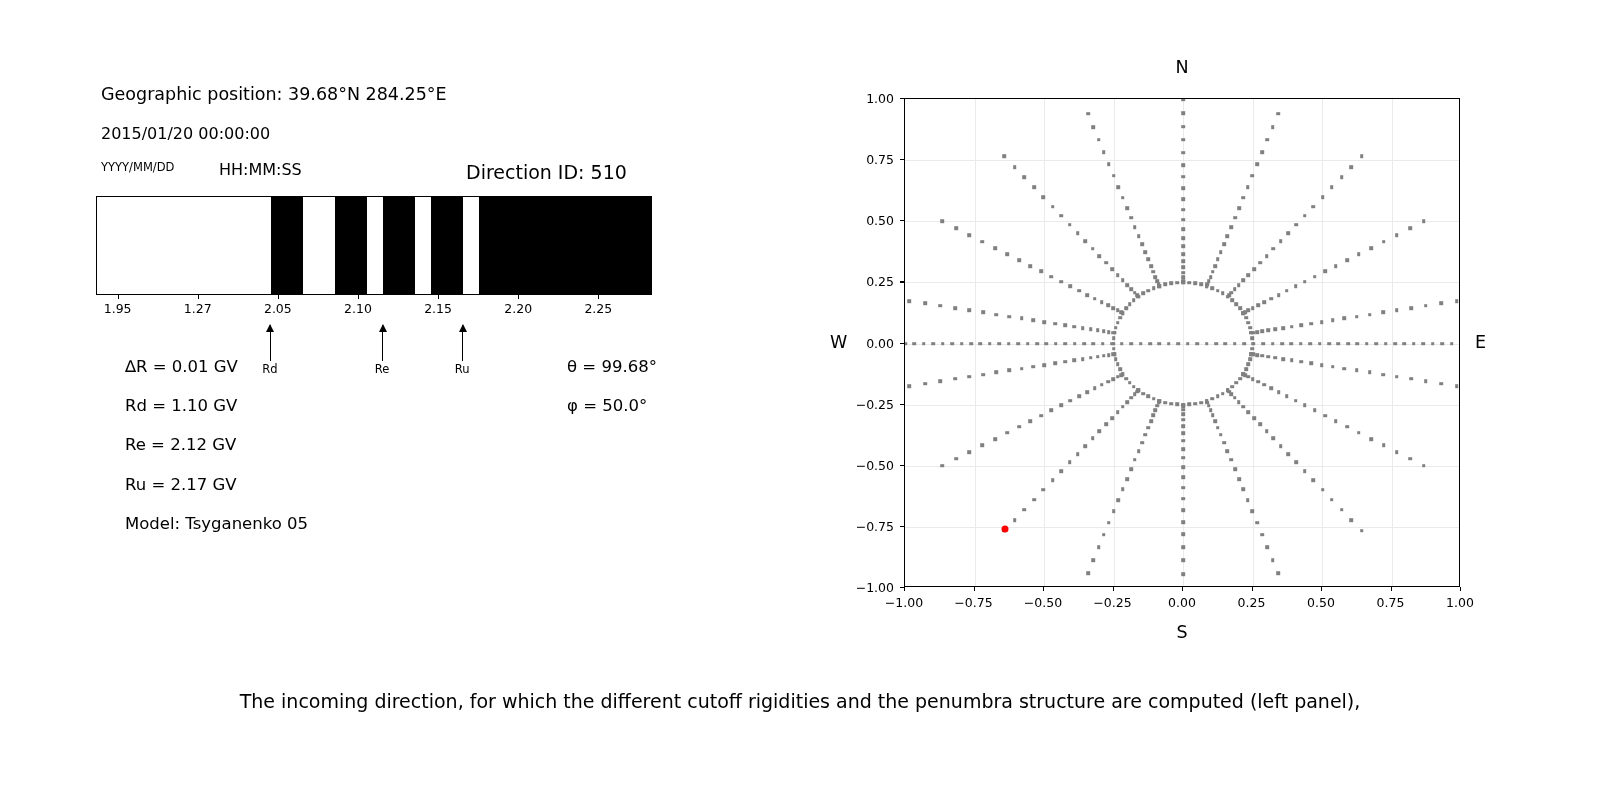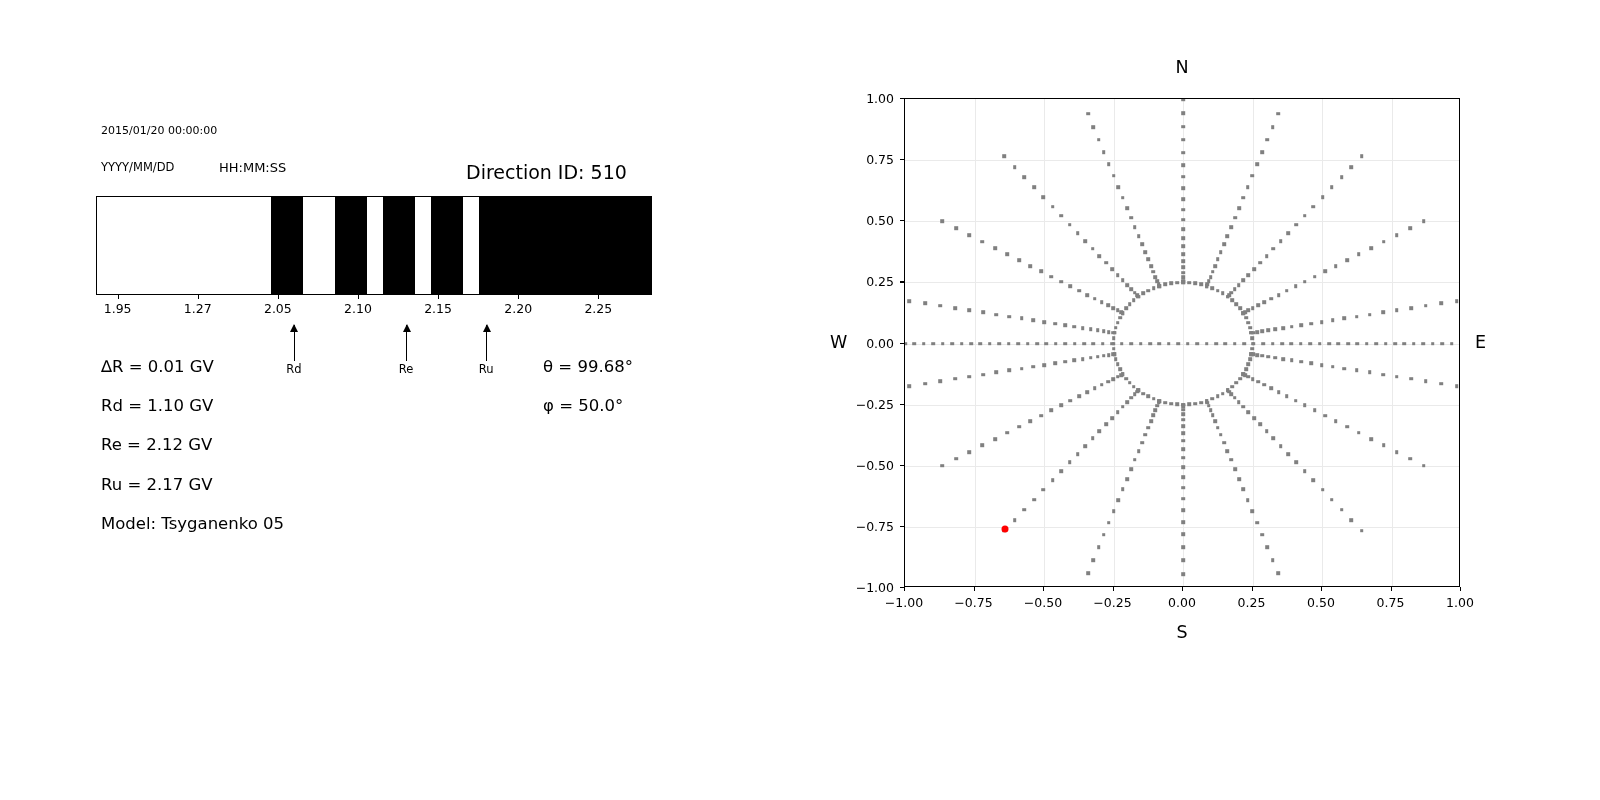--- a/index.html
+++ b/index.html
@@ -25,23 +25,23 @@
   
   #left-panel {
     position: absolute;
     left: 0; top: 0;
     width: 760px;
     height: 660px;
   }
   .txt { position: absolute; white-space: nowrap; }
 
   #geo-position  { left: 101px; top: 84px;  font-size: 17.5px; }
-  #datetime      { left: 101px; top: 124px; font-size: 11px; }
+  #datetime      { left: 101px; top: 124px; font-size: 16px; }
   #fmt-date      { left: 101px; top: 160px; font-size: 11.5px; }
-  #fmt-time      { left: 219px; top: 160px; font-size: 13px; }
+  #fmt-time      { left: 219px; top: 160px; font-size: 16px; }
   #direction-id  { left: 466px; top: 161px; font-size: 19px; }
 
   
   #penumbra-axes {
     position: absolute;
     left: 96px;
     top: 196px;
     width: 556px;
     height: 99px;
     border: 1.1px solid #000000;
@@ -100,21 +100,21 @@
   }
   .marker .mlabel {
     position: absolute;
     top: 37px;
     font-size: 11.5px;
     transform: translateX(-50%);
     white-space: nowrap;
   }
 
   
-  .readout { position: absolute; font-size: 16.5px; white-space: nowrap; }
+  .readout { position: absolute; font-size: 16.5px; white-space: nowrap; margin-left: 24px; }
   #val-dR    { left: 101px; top: 357px; }
   #val-Rd    { left: 101px; top: 396px; }
   #val-Re    { left: 101px; top: 435px; }
   #val-Ru    { left: 101px; top: 475px; }
   #val-model { left: 101px; top: 514px; }
   #val-theta { left: 543px; top: 357px; }
   #val-phi   { left: 543px; top: 396px; }
 
   
   #right-panel {
@@ -207,20 +207,21 @@
     font-size: 11.5px;
   }
 </style>
 </head>
 <body>
 
 <div id="stage">
 
   <div id="left-panel">
 
+    <div class="txt" id="geo-position">Geographic position: 39.68°N 284.25°E</div>
 
     <div class="txt" id="datetime">2015/01/20 00:00:00</div>
 
     <div class="txt" id="fmt-date">YYYY/MM/DD</div>
 
     <div class="txt" id="fmt-time">HH:MM:SS</div>
 
     <div class="txt" id="direction-id">Direction ID: 510</div>
 
     <div id="penumbra-axes">
@@ -239,21 +240,21 @@
         <div class="ptick-label" style="left: 181.862px;">2.05</div>
         <div class="ptick" style="left: 261.977px;"></div>
         <div class="ptick-label" style="left: 261.977px;">2.10</div>
         <div class="ptick" style="left: 342.092px;"></div>
         <div class="ptick-label" style="left: 342.092px;">2.15</div>
         <div class="ptick" style="left: 422.207px;"></div>
         <div class="ptick-label" style="left: 422.207px;">2.20</div>
         <div class="ptick" style="left: 502.323px;"></div>
         <div class="ptick-label" style="left: 502.323px;">2.25</div>
       </div>
-    <div id="penumbra-markers" style="position:absolute;left:112px;top:295px;width:556px;height:60px;">
+    <div id="penumbra-markers" style="position:absolute;left:88px;top:295px;width:556px;height:60px;">
         <div class="marker" style="left: 181.862px; top: 30px;">
           <div class="shaft"></div>
           <div class="head"></div>
           <div class="mlabel">Rd</div>
         </div>
         <div class="marker" style="left: 294.023px; top: 30px;">
           <div class="shaft"></div>
           <div class="head"></div>
           <div class="mlabel">Re</div>
         </div>
@@ -840,15 +841,16 @@
         <div class="sky-ytick" style="left: -4px; top: 122.25px;"></div>
         <div class="sky-ylabel" style="left: -62px; width: 52px; top: 122.25px;">0.50</div>
         <div class="sky-ytick" style="left: -4px; top: 61.125px;"></div>
         <div class="sky-ylabel" style="left: -62px; width: 52px; top: 61.125px;">0.75</div>
         <div class="sky-ytick" style="left: -4px; top: 0px;"></div>
         <div class="sky-ylabel" style="left: -62px; width: 52px; top: 0px;">1.00</div>
       </div>
   </div>
 
   <div id="caption">
+    <div>The incoming direction, for which the different cutoff rigidities and the penumbra structure are computed (left panel),</div>
   </div>
 
 </div>
 
 </body></html>

